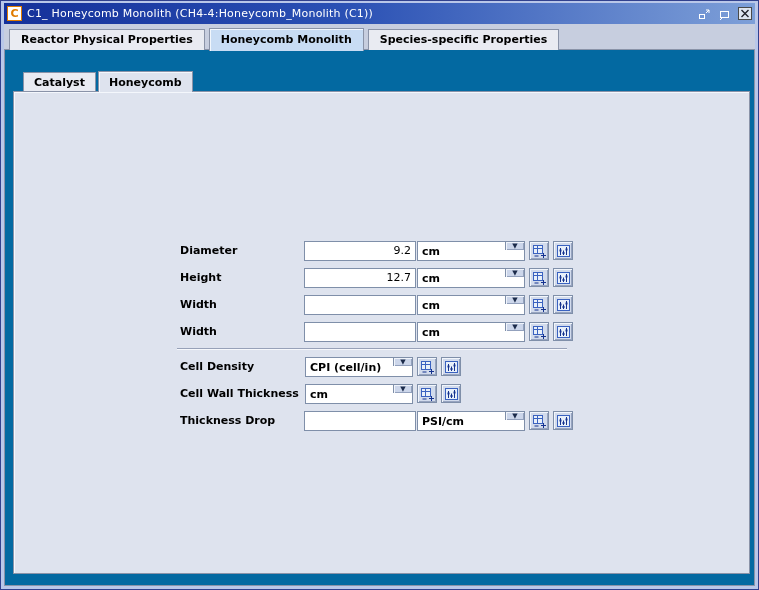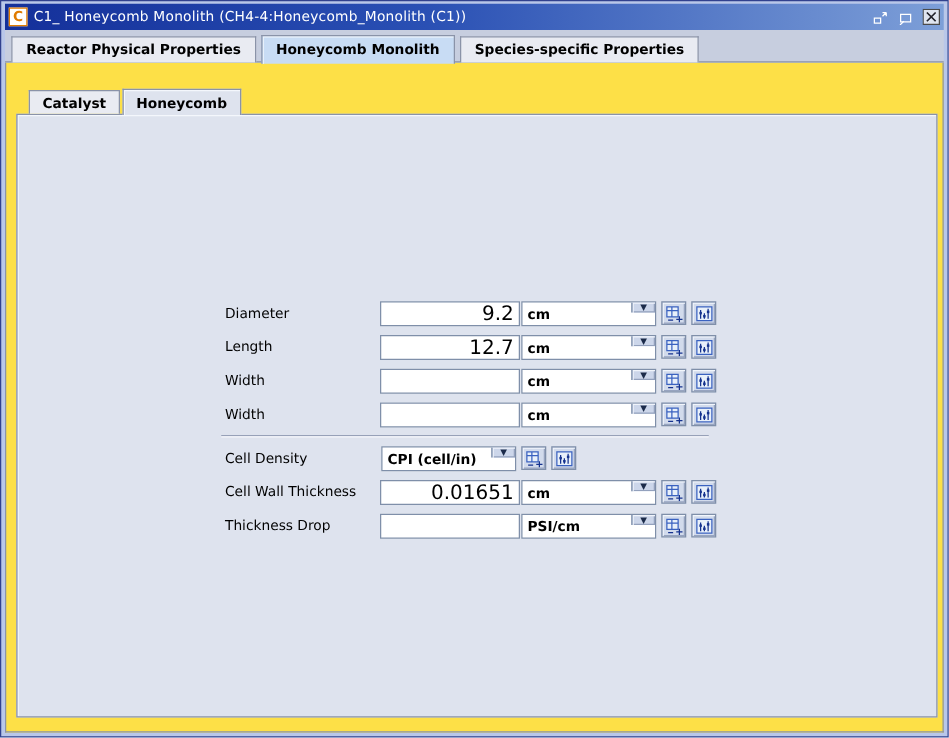--- a/index.html
+++ b/index.html
@@ -66,21 +66,21 @@
   }
   .otab.selected {
     background: #c8dcf4;
     height: 23px; padding-top: 4px;
     margin-bottom: -1px; z-index: 2;
     box-shadow: inset 1px 1px 0 #f2f7fd;
   }
   
   .outer-content {
     flex: 1 1 auto;
-    background: #fde047;
+    background: #0369a1;
     border: 1px solid #8a93a8; border-top: none;
     padding: 20px 4px 11px 8px;
     display: flex; flex-direction: column;
   }
   
   .inner-tabstrip {
     flex: 0 0 21px;
     display: flex; align-items: flex-end;
     padding-left: 10px;
     position: relative; z-index: 2;
@@ -104,28 +104,28 @@
     flex: 1 1 auto;
     background: #dee3ee;
     border: 1px solid #8a93a8;
     box-shadow: inset 1px 1px 0 #f4f7fc;
     position: relative; z-index: 1;
     padding-top: 148px;
     padding-left: 166px;
   }
   
   .frow { display: flex; align-items: center; height: 21px; margin-bottom: 6px; }
-  .flabel { width: 124px; font-weight: normal; color: #000; flex: 0 0 124px; }
+  .flabel { width: 124px; font-weight: bold; color: #000; flex: 0 0 124px; }
   .fvalue {
     width: 112px; height: 20px; flex: 0 0 112px;
     border: 1px solid #7f8fa9;
     background: #ffffff;
     text-align: right;
     font-family: "DejaVu Sans", "Liberation Sans", sans-serif;
-    font-size: 16px; padding: 0 4px;
+    font-size: 11px; padding: 0 4px;
   }
   .unitbox {
     width: 108px; height: 20px; flex: 0 0 108px;
     margin-left: 1px;
     background: #ffffff;
     border: 1px solid #7f8fa9;
     display: flex; align-items: flex-start; cursor: default;
   }
   .unittext {
     flex: 1 1 auto; font-weight: bold; padding: 3px 1px 0 4px;
@@ -222,21 +222,21 @@
             <line x1="7.5" y1="6.5" x2="7.5" y2="11" stroke="#15328e"></line>
             <line x1="10.5" y1="3" x2="10.5" y2="11" stroke="#15328e"></line>
             <rect x="3.5" y="5.5" width="2" height="2" fill="#15328e"></rect>
             <rect x="6.5" y="8" width="2" height="2" fill="#15328e"></rect>
             <rect x="9.5" y="4.5" width="2" height="2" fill="#15328e"></rect>
           </svg>
         </button>
       </div>
 
       <div class="frow">
-        <span class="flabel">Length</span>
+        <span class="flabel">Height</span>
         <input class="fvalue" value="12.7" style="">
         <div class="unitbox">
           <span class="unittext">cm</span>
           <span class="unitarrow">▼</span>
         </div>
         <button class="iconbtn">
           <svg width="15" height="14" viewBox="0 0 15 14">
             <rect x="1.5" y="1.5" width="9" height="8" fill="#e8f0fa" stroke="#3a62c0"></rect>
             <line x1="1.5" y1="4.5" x2="10.5" y2="4.5" stroke="#3a62c0"></line>
             <line x1="5.5" y1="1.5" x2="5.5" y2="9.5" stroke="#3a62c0"></line>
@@ -340,21 +340,20 @@
             <line x1="10.5" y1="3" x2="10.5" y2="11" stroke="#15328e"></line>
             <rect x="3.5" y="5.5" width="2" height="2" fill="#15328e"></rect>
             <rect x="6.5" y="8" width="2" height="2" fill="#15328e"></rect>
             <rect x="9.5" y="4.5" width="2" height="2" fill="#15328e"></rect>
           </svg>
         </button>
       </div>
 
       <div class="frow">
         <span class="flabel">Cell Wall Thickness</span>
-        <input class="fvalue" value="0.01651" style="">
         <div class="unitbox">
           <span class="unittext">cm</span>
           <span class="unitarrow">▼</span>
         </div>
         <button class="iconbtn">
           <svg width="15" height="14" viewBox="0 0 15 14">
             <rect x="1.5" y="1.5" width="9" height="8" fill="#e8f0fa" stroke="#3a62c0"></rect>
             <line x1="1.5" y1="4.5" x2="10.5" y2="4.5" stroke="#3a62c0"></line>
             <line x1="5.5" y1="1.5" x2="5.5" y2="9.5" stroke="#3a62c0"></line>
             <path d="M9 11.5 h5 M11.5 9 v5" stroke="#15328e" fill="none"></path>

